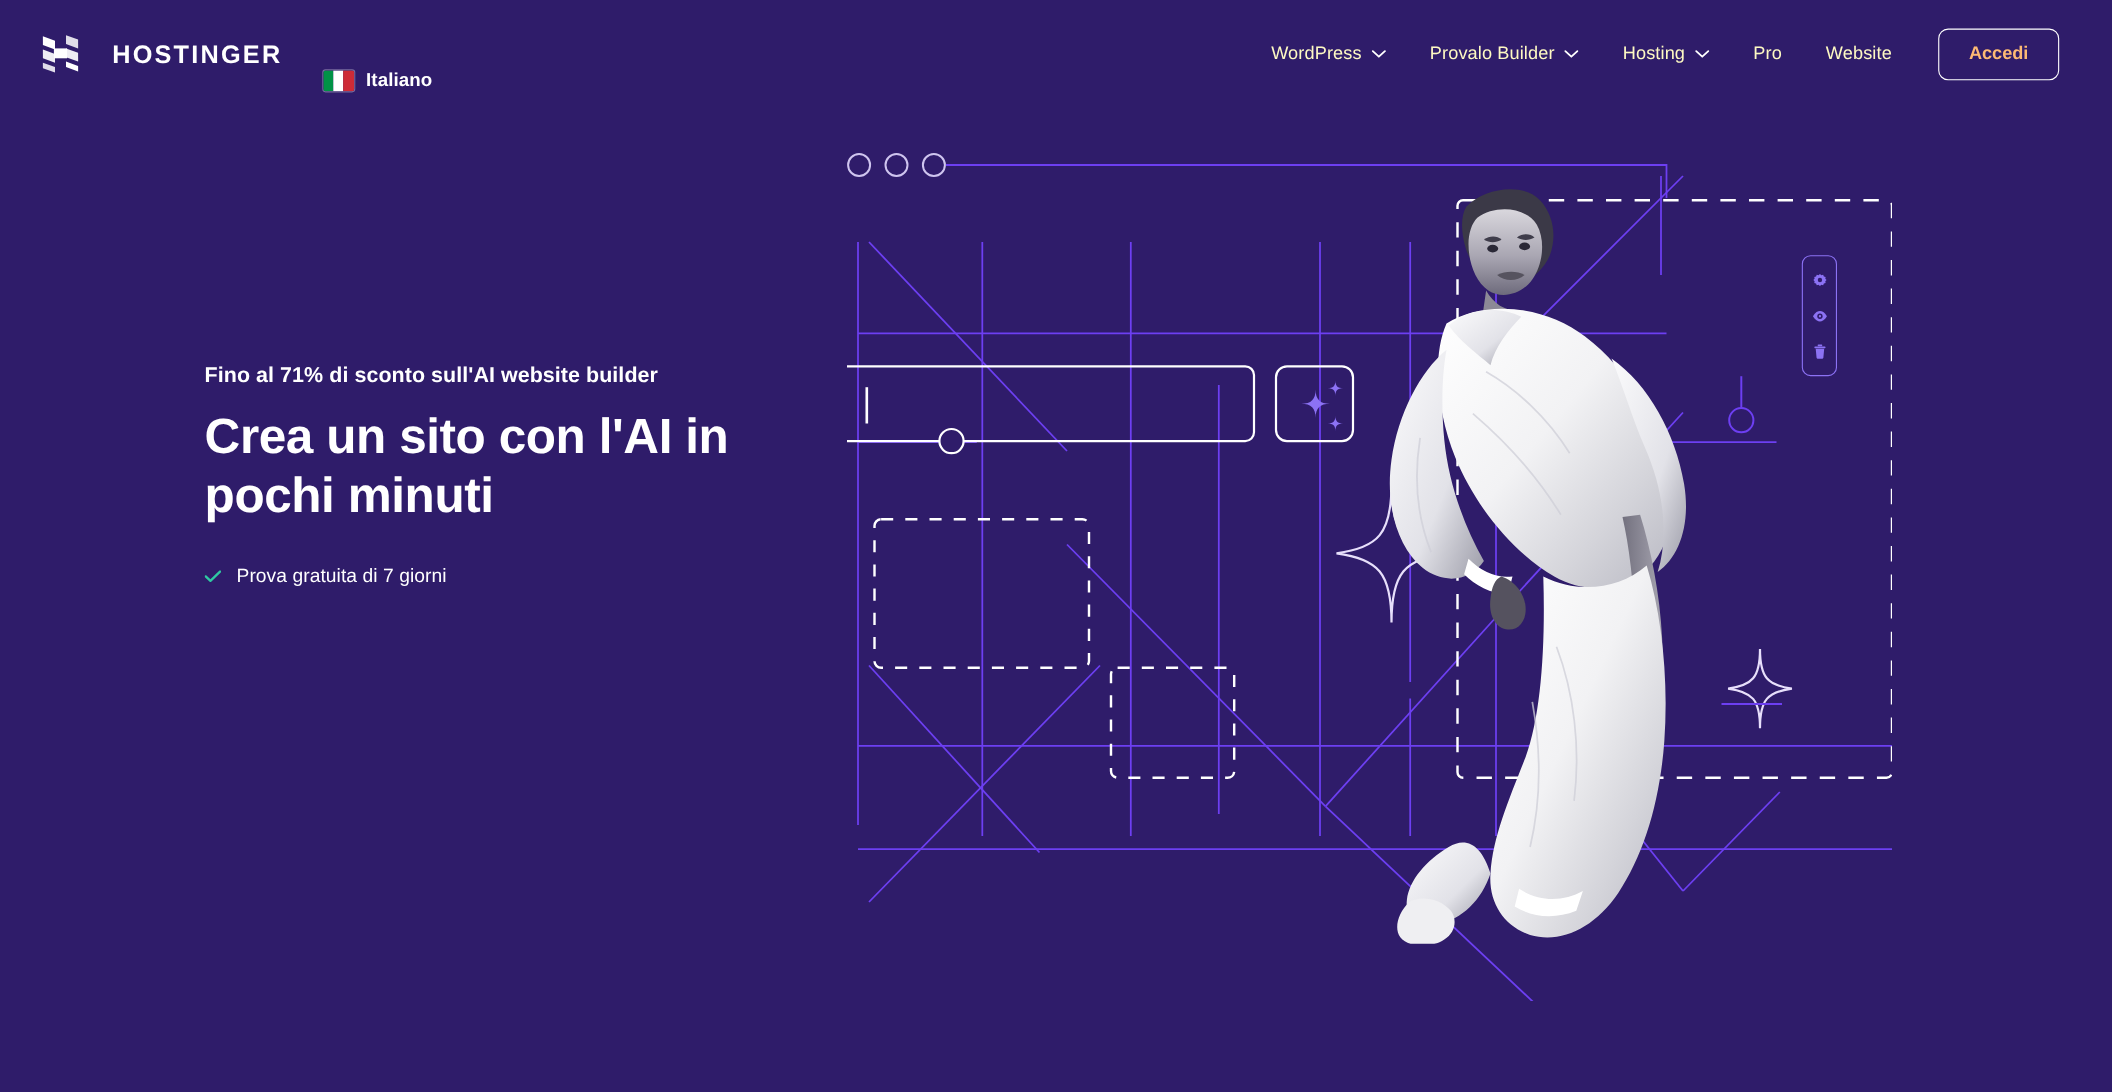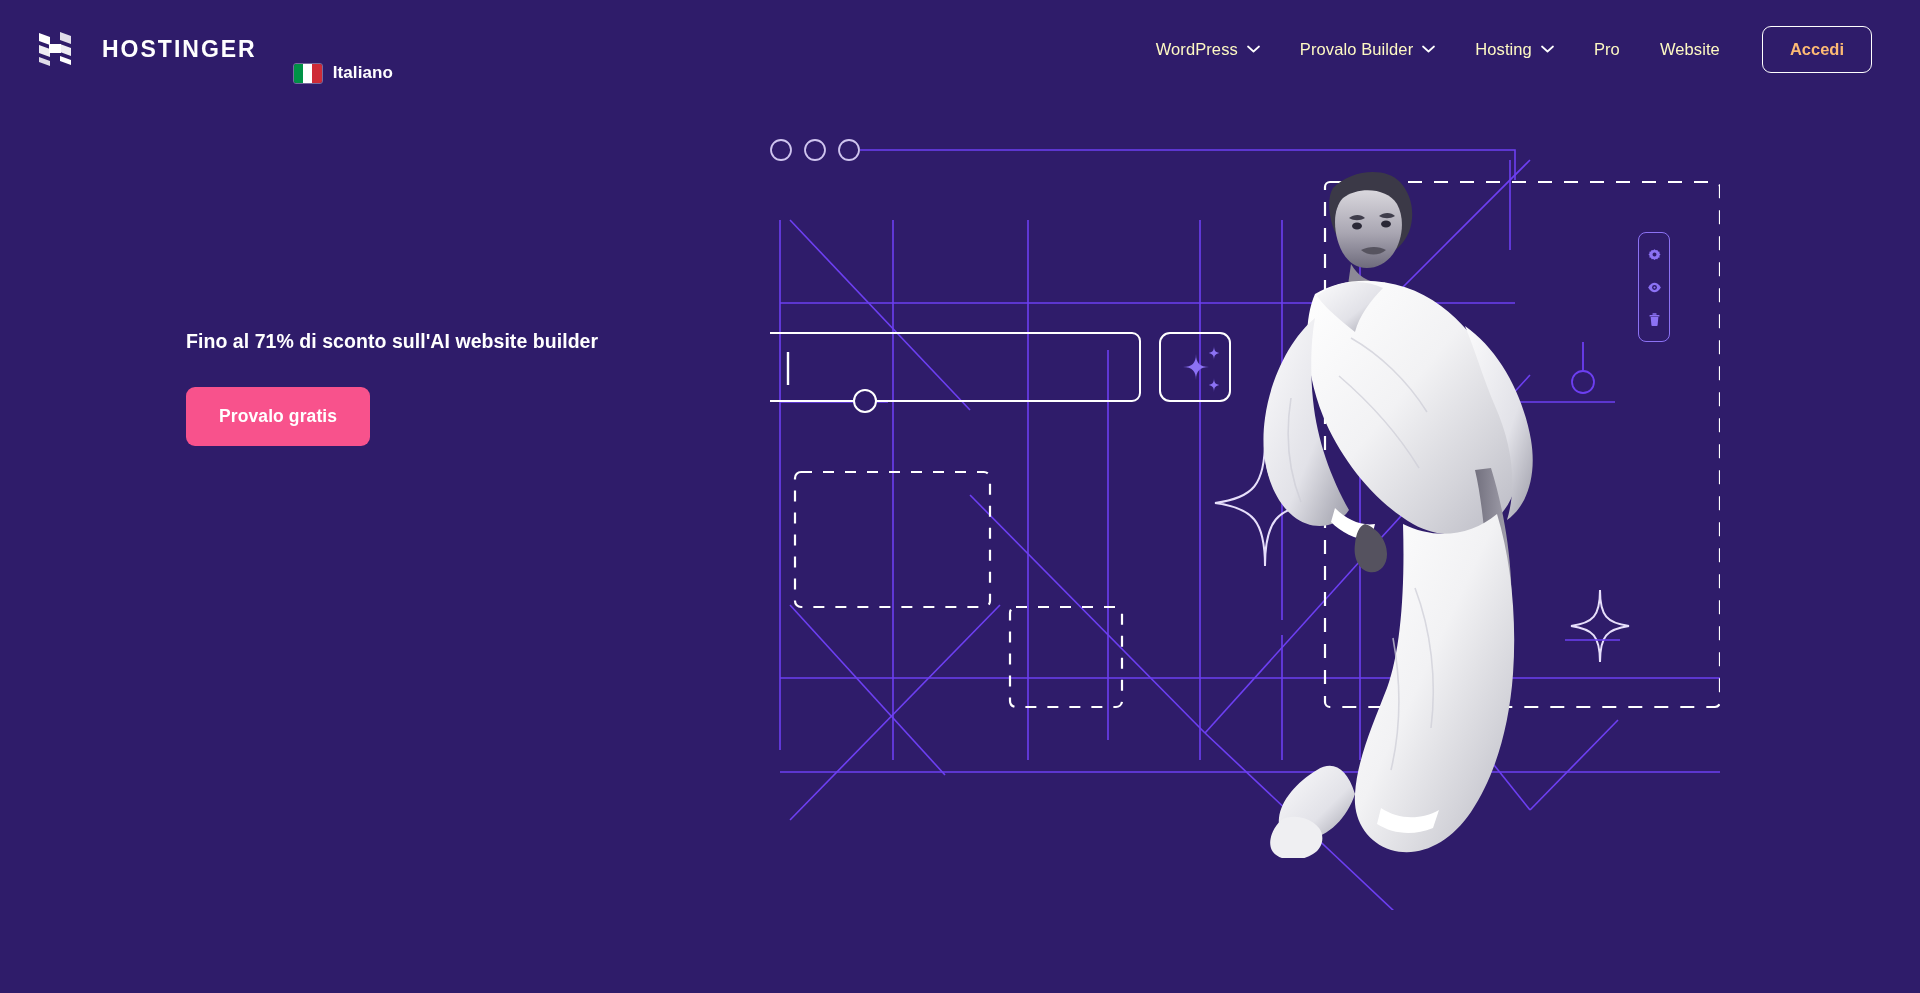--- a/index.html
+++ b/index.html
@@ -239,25 +239,31 @@
     <div class="nav-item">
       <span>Website</span>
     </div>
 
     <button class="btn-login">Accedi</button>
   </nav>
 </header>
 
 <section class="hero-copy">
   <div class="eyebrow">Fino al 71% di sconto sull'AI website builder</div>
+  <h1 class="headline">Crea un sito con l'AI in pochi minuti</h1>
 
   <ul class="features">
+    <li class="feature">
+      <svg class="check" viewBox="0 0 15 12">
+        <path d="M1 6 L5.3 10 L14 1.6" fill="none" stroke="#2fc9a2" stroke-width="2.1" stroke-linecap="round" stroke-linejoin="round"></path>
+      </svg>
+      <span>Prova gratuita di 7 giorni</span>
+    </li>
   </ul>
 
-  <button class="btn-cta">Provalo gratis</button>
 </section>
 
 <div class="illus">
   <svg viewBox="0 0 950 790" preserveAspectRatio="none">
     <g stroke="#6d3ff2" stroke-width="1.6" fill="none">
 
       <line x1="10" y1="100" x2="10" y2="630"></line>
       <line x1="123" y1="100" x2="123" y2="640"></line>
       <line x1="258" y1="100" x2="258" y2="640"></line>
       <line x1="338" y1="230" x2="338" y2="620"></line>

